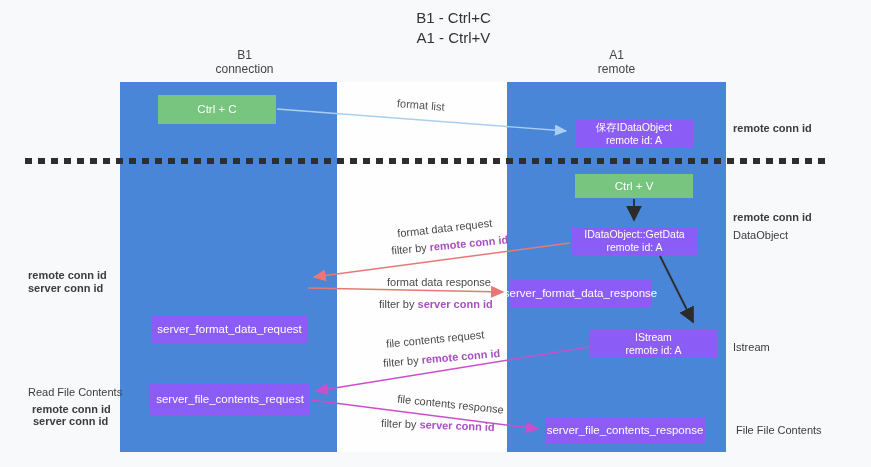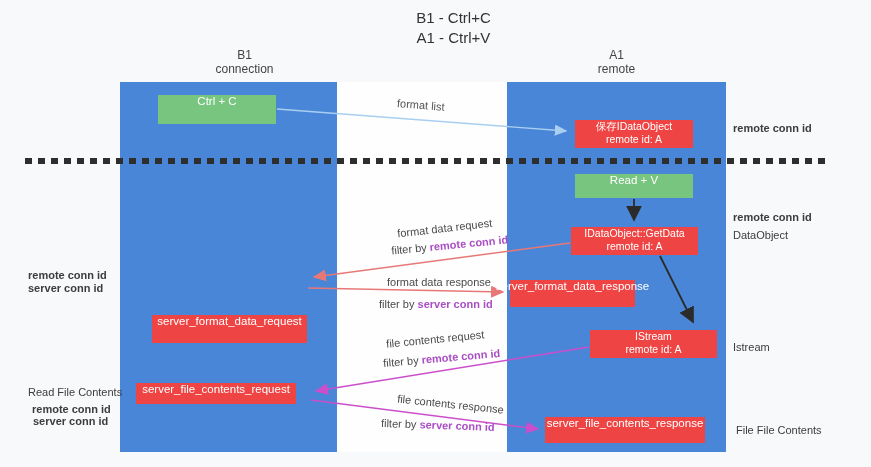--- a/index.html
+++ b/index.html
@@ -18,24 +18,24 @@
   .white-band { position:absolute; left:337px; top:82px; width:170px; height:370px; background:#fefefe; z-index:0; }
   .col { position:absolute; top:82px; height:370px; background:#4a86d8; z-index:1; }
   .col-left { left:120px; width:217px; }
   .col-right { left:507px; width:219px; }
 
   .dashed-sep { position:absolute; left:25px; top:158px; width:805px; height:6px; z-index:2;
     background:repeating-linear-gradient(90deg,#2e2e2e 0 7px,transparent 7px 13px); }
 
   svg.arrows { position:absolute; left:0; top:0; width:871px; height:467px; z-index:3; pointer-events:none; }
 
-  .box { position:absolute; z-index:4; display:flex; flex-direction:column; align-items:center; justify-content:flex-start;
+  .box { position:absolute; z-index:4; display:flex; flex-direction:column; align-items:center; justify-content:center;
     color:#fff; text-align:center; font-size:11.5px; line-height:13px; }
   .box.green { background:#77c57f; }
-  .box.orange { background:#ef4444; }
+  .box.orange { background:#8b5cf6; }
   .box .sub { font-size:10.5px; }
 
   .lbl { position:absolute; z-index:5; font-size:11px; color:#4a4a4a; white-space:nowrap; }
   .purple { color:#a94fc4; font-weight:bold; }
   .greentx { color:#5cb567; font-weight:bold; }
   .ann { position:absolute; z-index:5; font-size:11px; white-space:nowrap; color:#3c3c3c; }
   .ann.b { font-weight:bold; }
 </style>
 </head>
 <body>
@@ -89,42 +89,42 @@
   <div class="box green" style="left:158px; top:95px; width:118px; height:29px;">
     <div>Ctrl + C</div>
   </div>
 
   <div class="box orange" style="left:575px; top:120px; width:118px; height:28px;">
     <div class="sub">保存IDataObject</div>
     <div class="sub">remote id: A</div>
   </div>
 
   <div class="box green" style="left:575px; top:174px; width:118px; height:24px;">
-    <div>Read + V</div>
+    <div>Ctrl + V</div>
   </div>
 
   <div class="box orange" style="left:571px; top:227px; width:127px; height:28px;">
     <div class="sub">IDataObject::GetData</div>
     <div class="sub">remote id: A</div>
   </div>
 
   <div class="box orange" style="left:152px; top:267px; width:155px; height:28px;margin-top:48px;">
     <div>server_format_data_request</div>
   </div>
 
-  <div class="box orange" style="left:510px; top:280px; width:125px; height:27px;">
+  <div class="box orange" style="left:510px; top:280px; width:141px; height:27px;">
     <div>server_format_data_response</div>
   </div>
 
   <div class="box orange" style="left:590px; top:330px; width:127px; height:28px;">
     <div class="sub">IStream</div>
     <div class="sub">remote id: A</div>
   </div>
 
-  <div class="box orange" style="left:136px; top:383px; width:160px; height:21px;">
+  <div class="box orange" style="left:150px; top:383px; width:160px; height:32px;">
     <div>server_file_contents_request</div>
   </div>
 
   <div class="box orange" style="left:545px; top:417px; width:160px; height:26px;">
     <div>server_file_contents_response</div>
   </div>
 
   <div class="lbl" style="left:397px; top:99px; transform:rotate(4.5deg); color:#555;">format list</div>
 
   <div class="lbl" style="left:397px; top:222px; transform:rotate(-6.5deg);">format data request</div>

